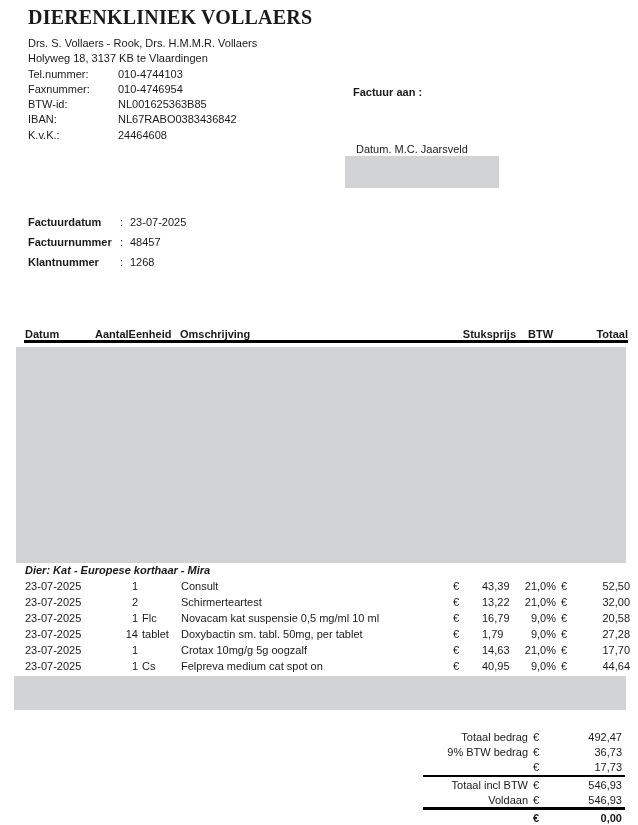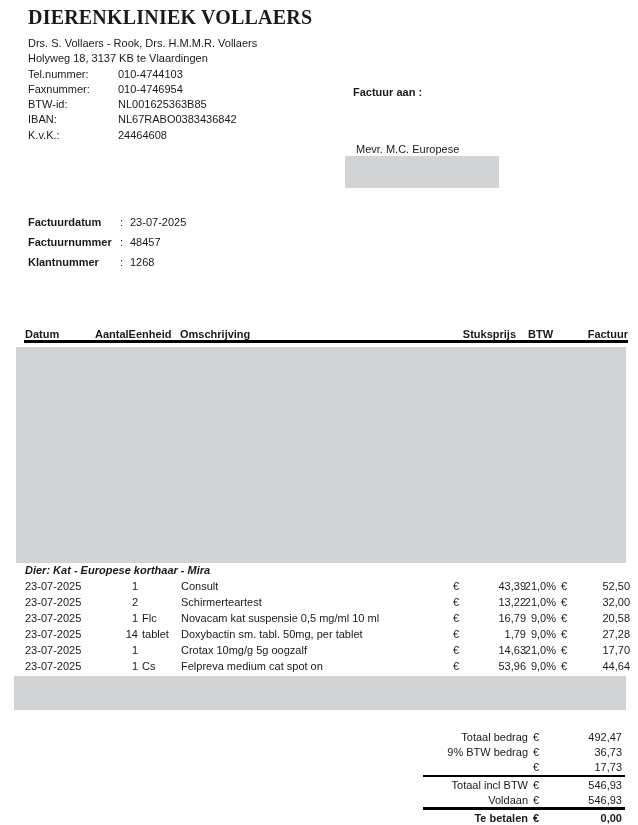--- a/index.html
+++ b/index.html
@@ -37,21 +37,21 @@
   .block1 { position:absolute; left:16px; top:347px; width:610px; height:216px; }
   .block2 { position:absolute; left:14px; top:676px; width:612px; height:34px; }
   
   .group-title { position:absolute; left:25px; top:564px; font-weight:bold; font-style:italic; }
   .item-row { position:absolute; left:0; width:638px; height:14px; line-height:13px; }
   .c-datum { position:absolute; left:25px; }
   .c-aantal { position:absolute; left:75px; width:63px; text-align:right; }
   .c-eenheid { position:absolute; left:142px; }
   .c-oms { position:absolute; left:181px; }
   .c-eur1 { position:absolute; left:453px; }
-  .c-prijs { position:absolute; left:466px; width:60px; text-align:right; }
+  .c-prijs { position:absolute; left:482px; width:60px; }
   .c-btw { position:absolute; left:523px; width:33px; text-align:right; }
   .c-eur2 { position:absolute; left:561px; }
   .c-tot { position:absolute; left:578px; width:52px; text-align:right; }
   
   .total-row { position:absolute; left:0; width:564px; height:14px; line-height:13px; }
   .t-label { position:absolute; left:350px; width:178px; text-align:right; }
   .t-eur { position:absolute; left:533px; }
   .t-value { position:absolute; left:542px; width:80px; text-align:right; }
   .rule { position:absolute; left:423px; width:202px; background:#000; }
   .rule-thin { height:2px; }
@@ -83,41 +83,41 @@
       <span class="detail-label">IBAN:</span>
       <span>NL67RABO0383436842</span>
     </div>
     <div class="detail-row">
       <span class="detail-label">K.v.K.:</span>
       <span>24464608</span>
     </div>
   </div>
 
   <div class="factuur-aan">Factuur aan :</div>
-  <div class="recipient">Mevr. M.C. Europese</div>
+  <div class="recipient">Datum. M.C. Jaarsveld</div>
   <div class="redaction" id="redaction-box" style="background: rgb(209, 211, 212);"></div>
 
   <div class="meta">
     <div class="meta-row">
       <span class="meta-label">Factuurdatum</span><span class="meta-sep">:</span><span>23-07-2025</span>
     </div>
     <div class="meta-row">
       <span class="meta-label">Factuurnummer</span><span class="meta-sep">:</span><span>48457</span>
     </div>
     <div class="meta-row">
       <span class="meta-label">Klantnummer</span><span class="meta-sep">:</span><span>1268</span>
     </div>
   </div>
 
   <div class="th th-datum">Datum</div>
   <div class="th th-aantal">AantalEenheid</div>
   <div class="th th-oms">Omschrijving</div>
   <div class="th th-prijs">Stuksprijs</div>
   <div class="th th-btw">BTW</div>
-  <div class="th th-totaal">Factuur</div>
+  <div class="th th-totaal">Totaal</div>
   <div class="header-rule"></div>
 
   <div class="block1" id="gray-block-1" style="background: rgb(210, 211, 213);"></div>
   <div class="block2" id="gray-block-2" style="background: rgb(210, 211, 213);"></div>
 
   <div class="group-title">Dier: Kat - Europese korthaar - Mira</div>
 
   <div class="item-row" style="top:580px">
     <span class="c-datum">23-07-2025</span>
     <span class="c-aantal">1</span>
@@ -172,21 +172,21 @@
     <span class="c-btw">21,0%</span>
     <span class="c-eur2">€</span>
     <span class="c-tot">17,70</span>
   </div>
   <div class="item-row" style="top:660px">
     <span class="c-datum">23-07-2025</span>
     <span class="c-aantal">1</span>
     <span class="c-eenheid">Cs</span>
     <span class="c-oms">Felpreva medium cat spot on</span>
     <span class="c-eur1">€</span>
-    <span class="c-prijs">53,96</span>
+    <span class="c-prijs">40,95</span>
     <span class="c-btw">9,0%</span>
     <span class="c-eur2">€</span>
     <span class="c-tot">44,64</span>
   </div>
 
   <div class="total-row" style="top:731px">
     <span class="t-label">Totaal bedrag</span>
     <span class="t-eur">€</span>
     <span class="t-value">492,47</span>
   </div>
@@ -205,18 +205,17 @@
     <span class="t-eur">€</span>
     <span class="t-value">546,93</span>
   </div>
   <div class="total-row" style="top:794px">
     <span class="t-label">Voldaan</span>
     <span class="t-eur">€</span>
     <span class="t-value">546,93</span>
   </div>
   <div class="rule rule-thick" style="top:807px"></div>
   <div class="total-row bold" style="top:812px">
-    <span class="t-label">Te betalen</span>
     <span class="t-eur">€</span>
     <span class="t-value">0,00</span>
   </div>
 
 </div>
 
 </body></html>

